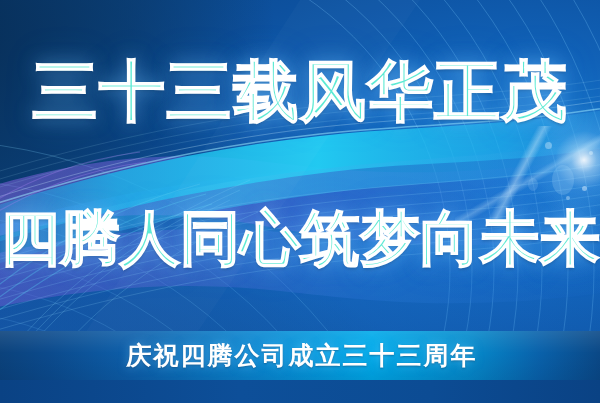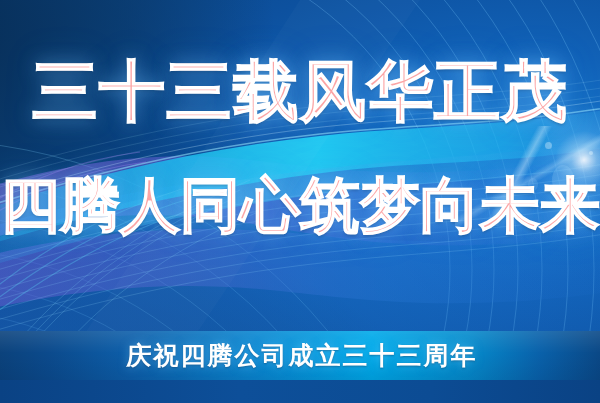--- a/index.html
+++ b/index.html
@@ -58,33 +58,33 @@
   .bokeh.b4{left:566px;top:196px;width:4px;height:4px;background:rgba(220,240,255,.42);}
   .bokeh.b5{left:545px;top:142px;width:7px;height:7px;background:rgba(225,245,255,.38);}
   .bokeh.b6{left:589px;top:151px;width:4px;height:4px;background:rgba(225,245,255,.45);}
 
   
   .headlines{
     position:absolute;left:0;right:0;top:58px;
     text-align:center;
   }
   .hl{
-    color:#fca5a5;
+    color:#5eead4;
     font-weight:700;
     letter-spacing:1px;
     line-height:1;
     white-space:nowrap;
     text-shadow:
        0 0 18px rgba(120,200,255,.55),
        0 0 34px rgba(60,150,240,.40),
        0 2px 3px rgba(4,30,62,.35);
     -webkit-text-stroke:1.4px #ffffff;
   }
   .hl-1{font-size:66px;}
-  .hl-2{font-size:60px;margin-top:52px;letter-spacing:0px;}
+  .hl-2{font-size:60px;margin-top:85px;letter-spacing:0px;}
 
   
   .band{
     position:absolute;left:0;top:331px;width:600px;height:49px;
     background:linear-gradient(90deg,
        rgba(11,66,124,1) 0%,
        rgba(11,74,140,1) 8%,
        rgba(13,95,170,1) 22%,
        rgba(10,134,208,1) 42%,
        rgba(0,170,233,1) 62%,

